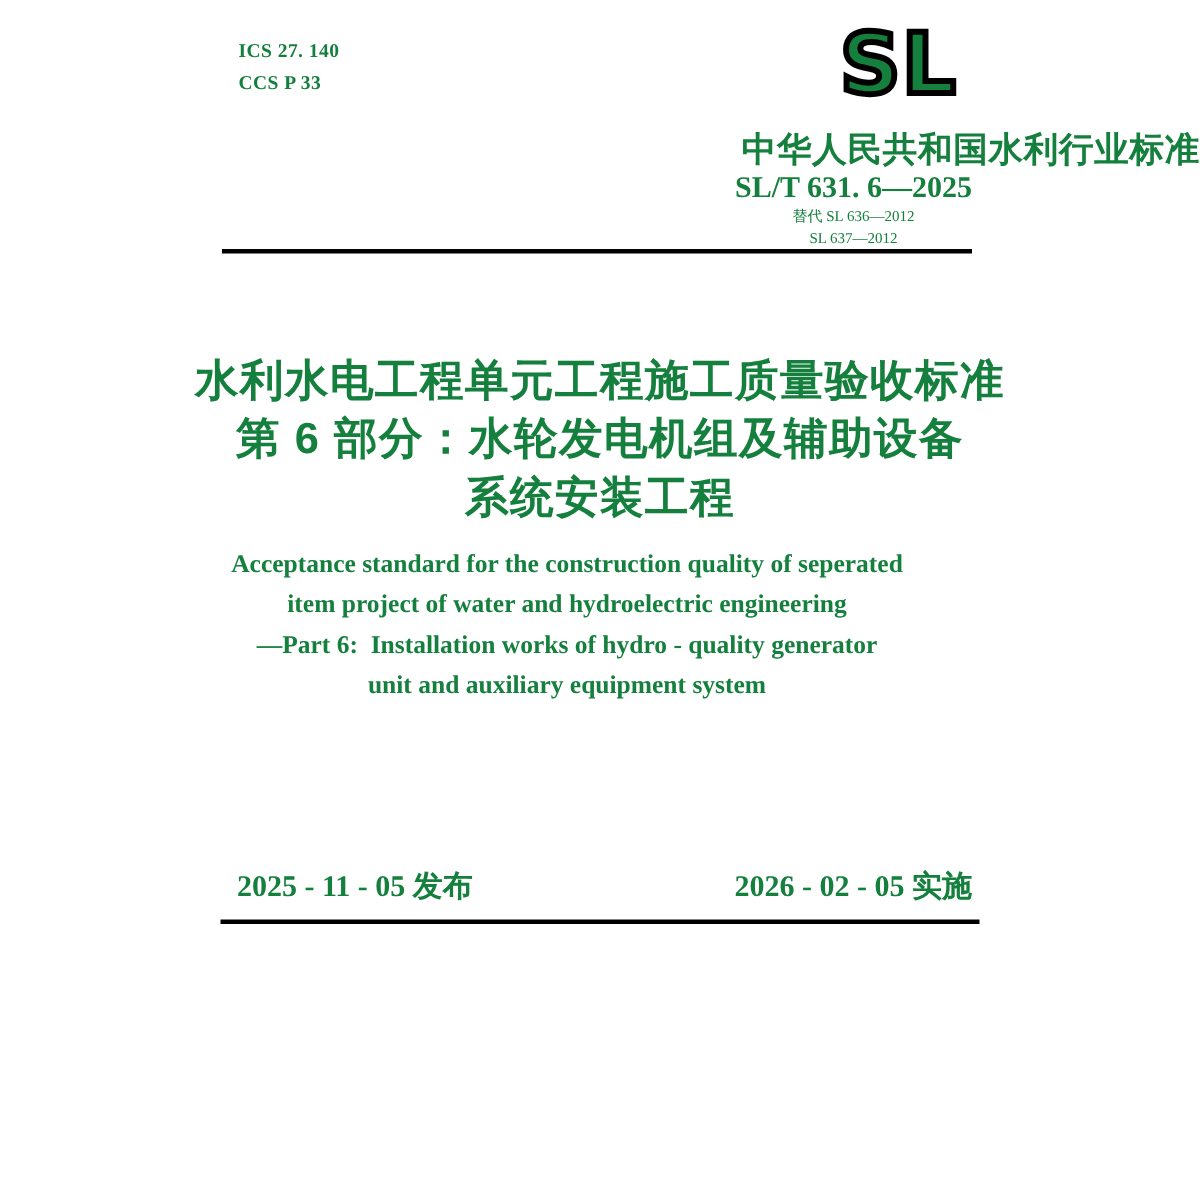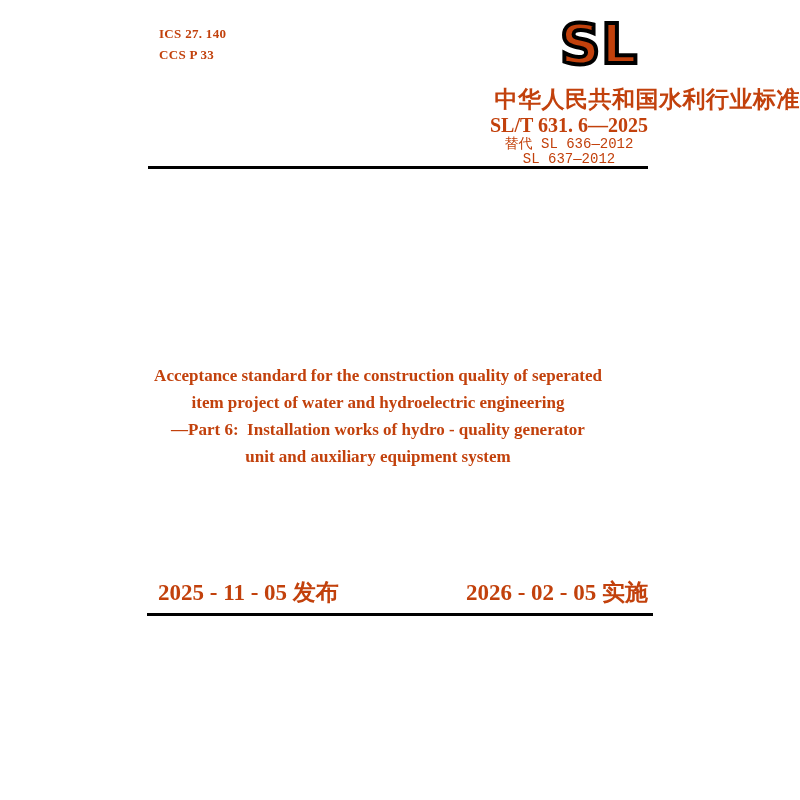--- a/index.html
+++ b/index.html
@@ -8,21 +8,21 @@
     width: 800px;
     height: 800px;
     background: #ffffff;
   }
   .page {
     position: relative;
     width: 800px;
     height: 800px;
     background: #ffffff;
     overflow: hidden;
-    color: #c2410c;
+    color: #15803d;
   }
 
   .meta-codes {
     position: absolute;
     left: 159px;
     top: 23px;
     font-family: "Liberation Serif", "DejaVu Serif", serif;
     font-weight: bold;
     font-size: 13px;
     line-height: 21px;
@@ -56,22 +56,22 @@
     right: 152px;
     text-align: center;
   }
   .std-code {
     font-family: "Liberation Serif", "DejaVu Serif", serif;
     font-weight: bold;
     font-size: 20px;
     line-height: 24px;
   }
   .std-replace {
-    font-family: Liberation Mono, monospace;
-    font-size: 14px;
+    font-family: Liberation Serif, serif;
+    font-size: 10px;
     line-height: 15px;
   }
   .rule {
     position: absolute;
     height: 3px;
     background: #000;
   }
   .rule-top { left: 148px; top: 166px; width: 500px; }
   .rule-bottom { left: 147px; top: 613px; width: 506px; }
 
@@ -102,21 +102,21 @@
 
   .dates-row {
     position: absolute;
     top: 577px;
     left: 158px;
     width: 490px;
     display: flex;
     justify-content: space-between;
     font-family: "Liberation Serif", "DejaVu Serif", serif;
     font-weight: bold;
-    font-size: 23px;
+    font-size: 20px;
   }
   .publisher {
     position: absolute;
     top: 681px;
     left: 0;
     width: 800px;
     text-align: center;
     font-family: "Liberation Sans", "DejaVu Sans", sans-serif;
     font-weight: bold;
     font-size: 22px;
@@ -138,20 +138,25 @@
   <div class="std-category">中华人民共和国水利行业标准</div>
 
   <div class="std-num-block">
     <div class="std-code">SL/T 631. 6—2025</div>
     <div class="std-replace">替代 SL 636—2012</div>
     <div class="std-replace">SL 637—2012</div>
   </div>
 
   <div class="rule rule-top"></div>
 
+  <div class="title-cn">
+    <div>水利水电工程单元工程施工质量验收标准</div>
+    <div>第 6 部分：水轮发电机组及辅助设备</div>
+    <div>系统安装工程</div>
+  </div>
 
   <div class="title-en">
     <div class="en-line">Acceptance standard for the construction quality of seperated</div>
     <div class="en-line">item project of water and hydroelectric engineering</div>
     <div class="en-line">—Part 6:  Installation works of hydro - quality generator</div>
     <div class="en-line">unit and auxiliary equipment system</div>
   </div>
 
   <div class="dates-row">
     <div>2025 - 11 - 05 发布</div>

